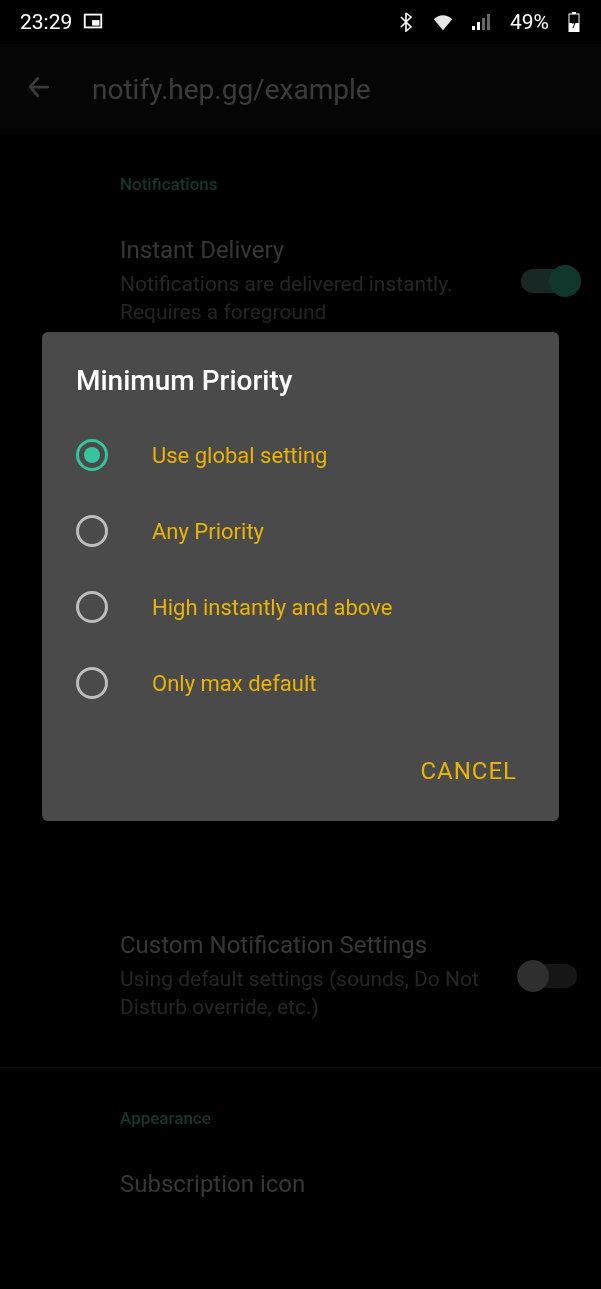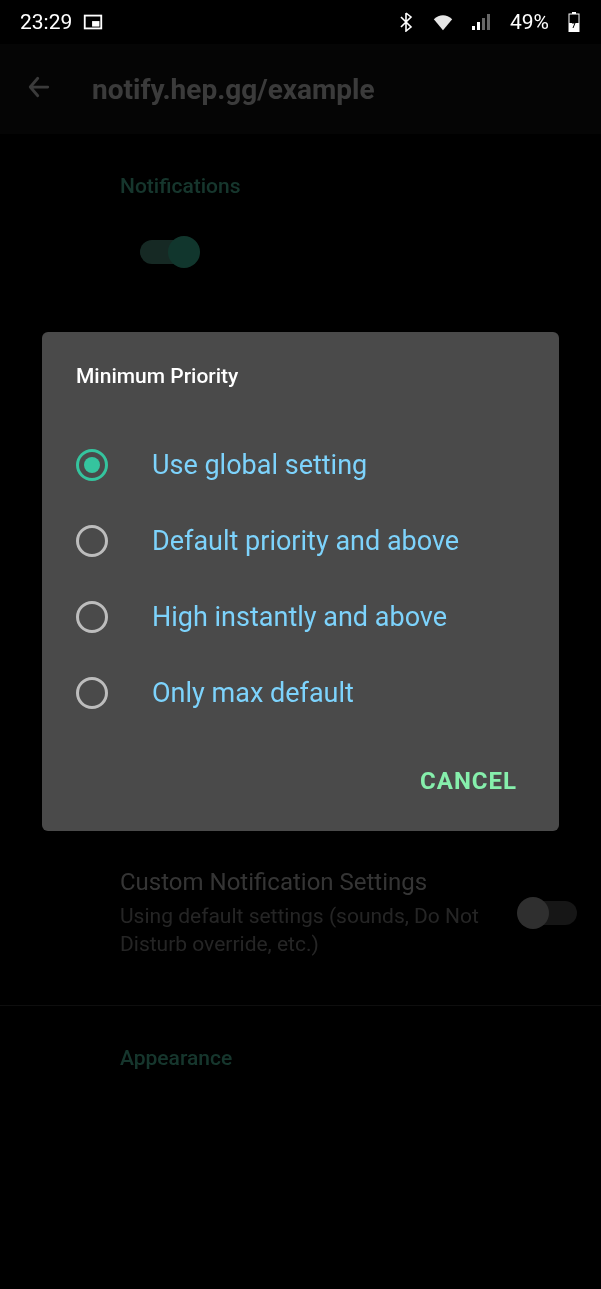--- a/index.html
+++ b/index.html
@@ -14,45 +14,45 @@
     .statusbar {
       height: 44px;
       display: flex;
       align-items: center;
       justify-content: space-between;
       padding: 0 20px;
       color: #fff;
       font-size: 21px;
       font-weight: 400;
     }
-    .statusbar-left { display: flex; align-items: center; gap: 10px; }
+    .statusbar-left { display: flex; align-items: flex-start; gap: 10px; }
     .statusbar-right { display: flex; align-items: center; gap: 18px; }
     .statusbar svg { display: block; }
 
     .backdrop {
       position: absolute;
       inset: 0;
       top: 44px;
       background: #000;
     }
     .appbar {
       height: 90px;
       display: flex;
       align-items: center;
       padding: 0 14px;
       gap: 28px;
       background: #0f0f0f;
     }
     .back-btn { padding: 10px; }
-    .appbar-title { color: #9c9c9c; font-size: 28px; font-weight: 700; }
+    .appbar-title { color: #9c9c9c; font-size: 28px; font-weight: 400; }
 
     .settings-list { padding: 0 24px 0 120px; }
     .section-header {
       color: #3a8f76;
-      font-size: 21px;
+      font-size: 17px;
       font-weight: 500;
       padding: 40px 0 20px;
     }
     .setting-item {
       display: flex;
       align-items: center;
       justify-content: space-between;
       padding: 22px 0;
     }
     .setting-text { flex: 1; }
@@ -83,41 +83,41 @@
       position: absolute;
       left: 42px;
       right: 42px;
       top: 332px;
       background: #4a4a4a;
       border-radius: 6px;
       padding: 32px 34px 24px;
       box-shadow: 0 10px 40px rgba(0,0,0,0.5);
     }
     .dialog-title {
-      color: #fff; font-size: 21px; font-weight: 500;
-      margin-bottom: 39px;
+      color: #fff; font-size: 28px; font-weight: 500;
+      margin-bottom: 20px;
     }
     .radio-row {
       display: flex; align-items: center; gap: 44px;
       padding: 22px 0;
     }
     .radio {
       width: 32px; height: 32px; border-radius: 50%;
       border: 3px solid #bdbdbd; flex-shrink: 0;
       display: flex; align-items: center; justify-content: center;
     }
     .radio.selected { border-color: #35c49e; }
     .radio.selected::after {
       content: ""; width: 16px; height: 16px; border-radius: 50%;
       background: #35c49e;
     }
-    .radio-label { color: #7dd3fc; font-size: 27px; }
+    .radio-label { color: #eab308; font-size: 22px; }
     .dialog-actions { display: flex; justify-content: flex-end; margin-top: 24px; }
     .cancel-btn {
-      color: #86efac; font-size: 24px; font-weight: 700;
+      color: #eab308; font-size: 24px; font-weight: 400;
       letter-spacing: 1px; padding: 12px 8px; margin-left: 30px;
     }
   </style>
 </head>
 <body>
 
 <div class="statusbar">
   <div class="statusbar-left">
     <span>23:29</span>
     <svg width="22" height="22" viewBox="0 0 24 24" fill="none">
@@ -155,52 +155,61 @@
         <path d="M19 12 H5 M11 5 L5 12 L11 19" stroke="#9c9c9c" stroke-width="2.2" stroke-linecap="round" stroke-linejoin="round"></path>
       </svg>
     </div>
     <div class="appbar-title">notify.hep.gg/example</div>
   </div>
 
   <div class="settings-list">
     <div class="section-header">Notifications</div>
 
     <div class="setting-item">
+      <div class="setting-text">
+        <div class="setting-title">Instant Delivery</div>
+        <div class="setting-sub">Notifications are delivered instantly. Requires a foreground</div>
+      </div>
       <div class="toggle"></div>
     </div>
 
     <div style="height:560px"></div>
 
     <div class="setting-item">
       <div class="setting-text">
         <div class="setting-title">Custom Notification Settings</div>
         <div class="setting-sub">Using default settings (sounds, Do Not Disturb override, etc.)</div>
       </div>
       <div class="toggle toggle-off"></div>
     </div>
 
     <div class="divider"></div>
 
     <div class="section-header">Appearance</div>
 
+    <div class="setting-item">
+      <div class="setting-text">
+        <div class="setting-title">Subscription icon</div>
+      </div>
+    </div>
   </div>
 </div>
 
 <div class="dim"></div>
 
 <div class="dialog">
   <div class="dialog-title">Minimum Priority</div>
 
   <div class="radio-row">
     <div class="radio selected"></div>
     <div class="radio-label">Use global setting</div>
   </div>
   <div class="radio-row">
     <div class="radio"></div>
-    <div class="radio-label">Default priority and above</div>
+    <div class="radio-label">Any Priority</div>
   </div>
   <div class="radio-row">
     <div class="radio"></div>
     <div class="radio-label">High instantly and above</div>
   </div>
   <div class="radio-row">
     <div class="radio"></div>
     <div class="radio-label">Only max default</div>
   </div>
 

